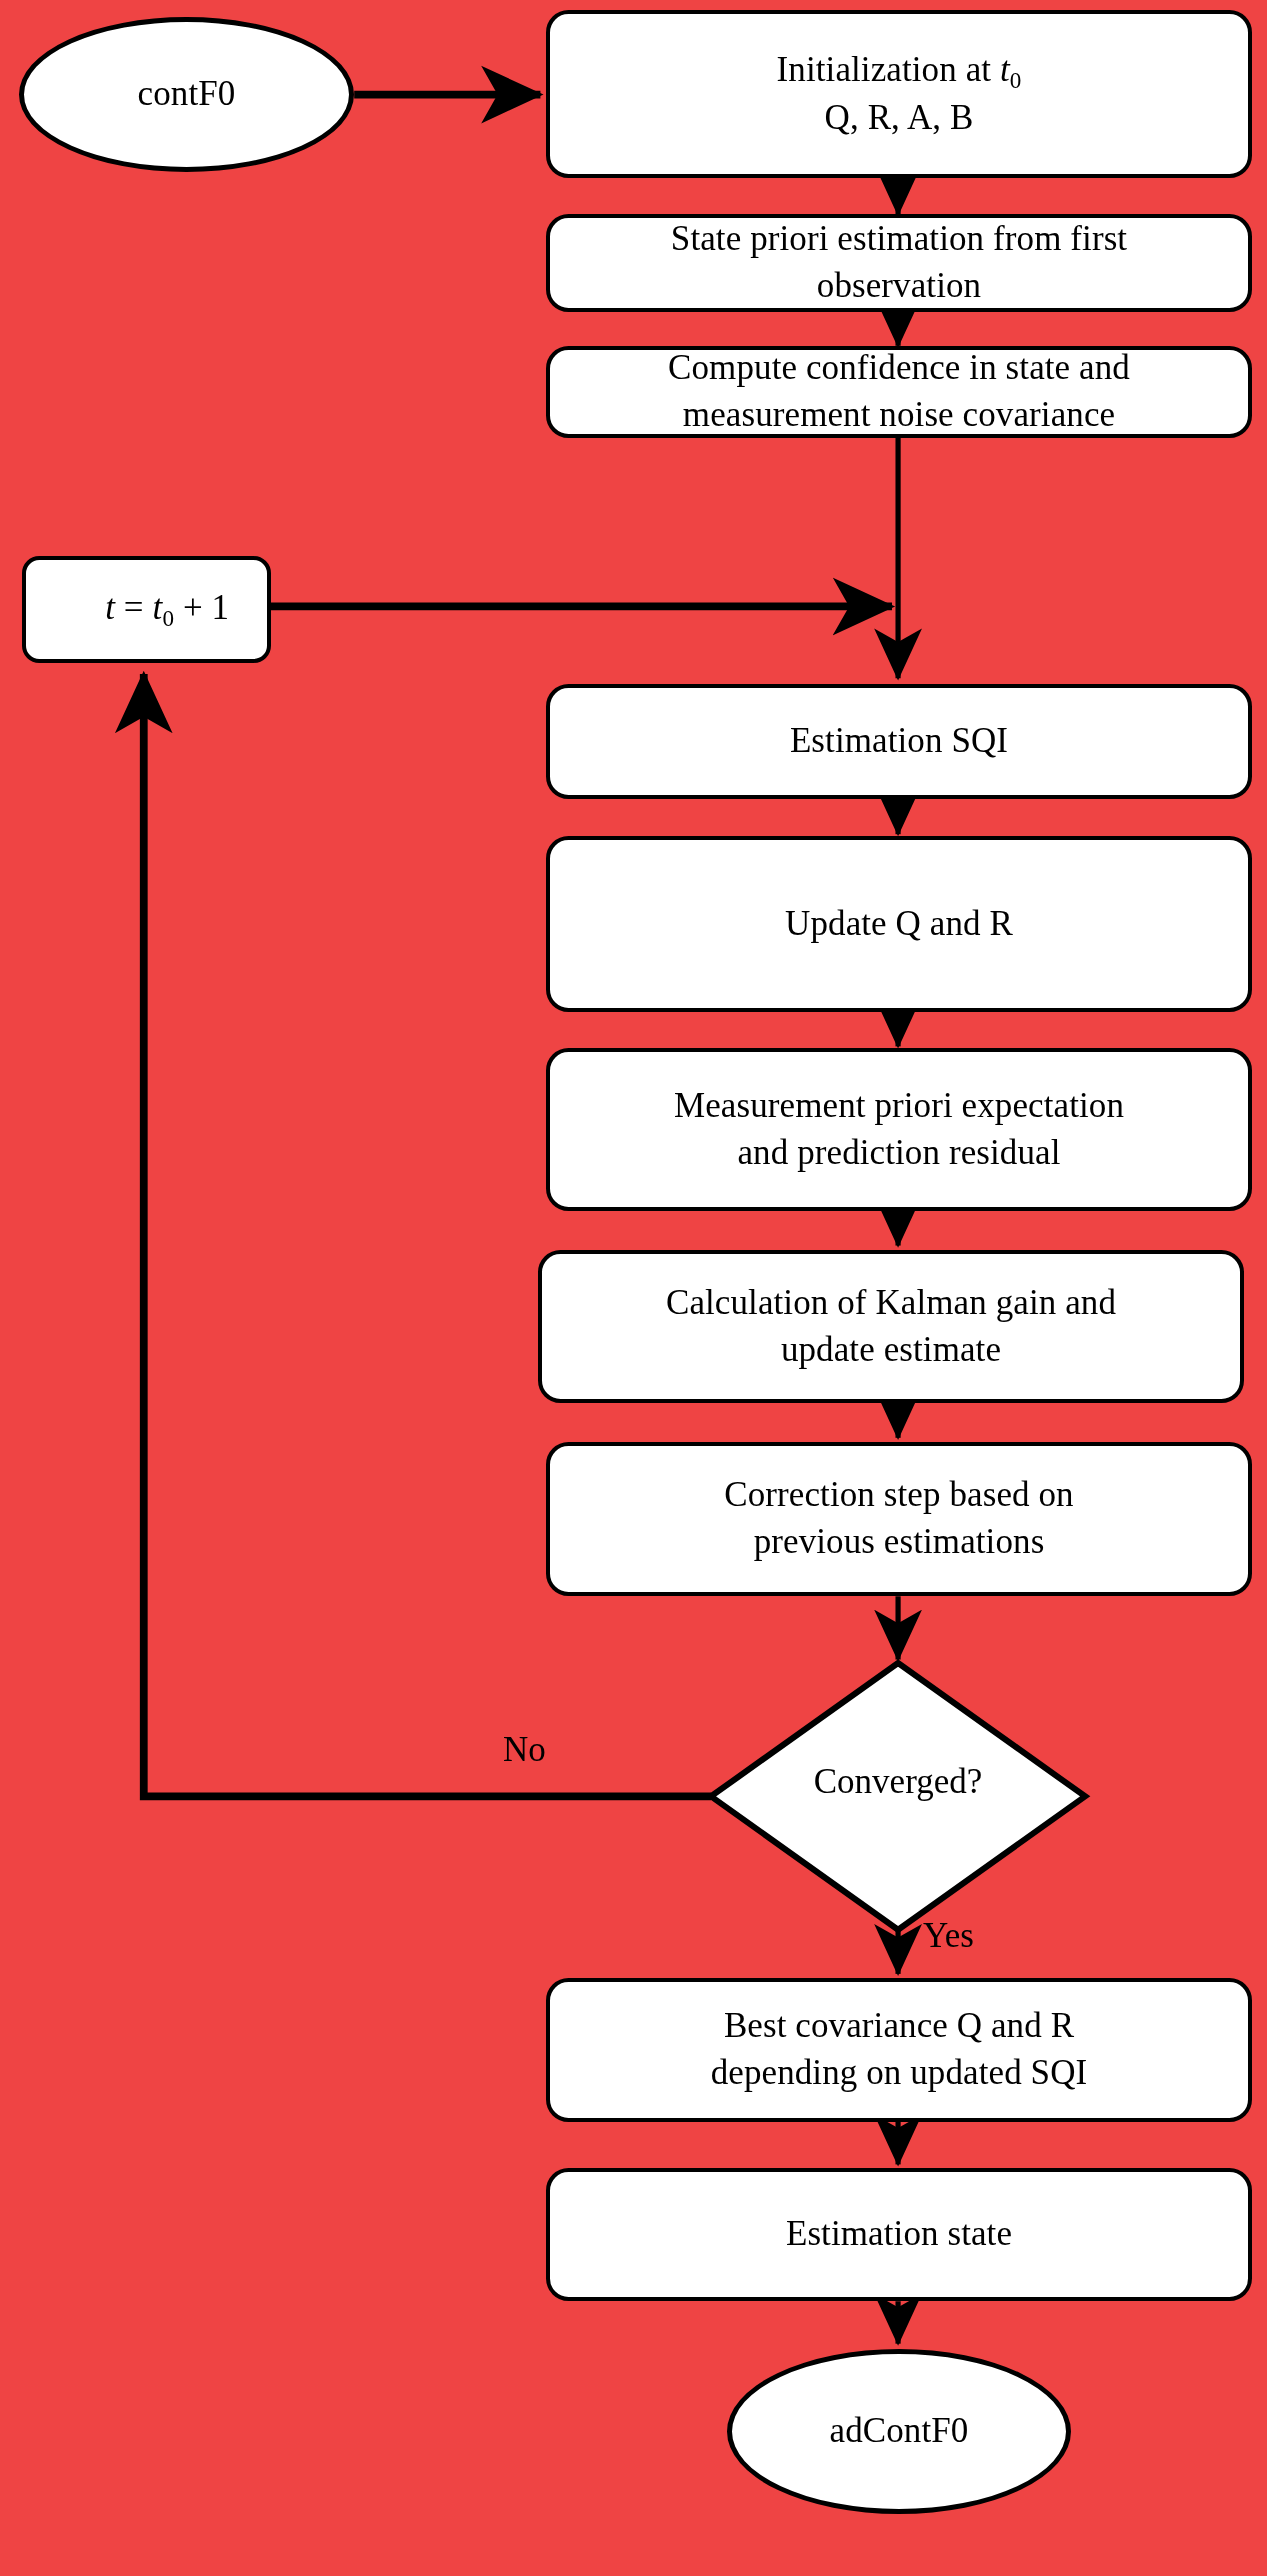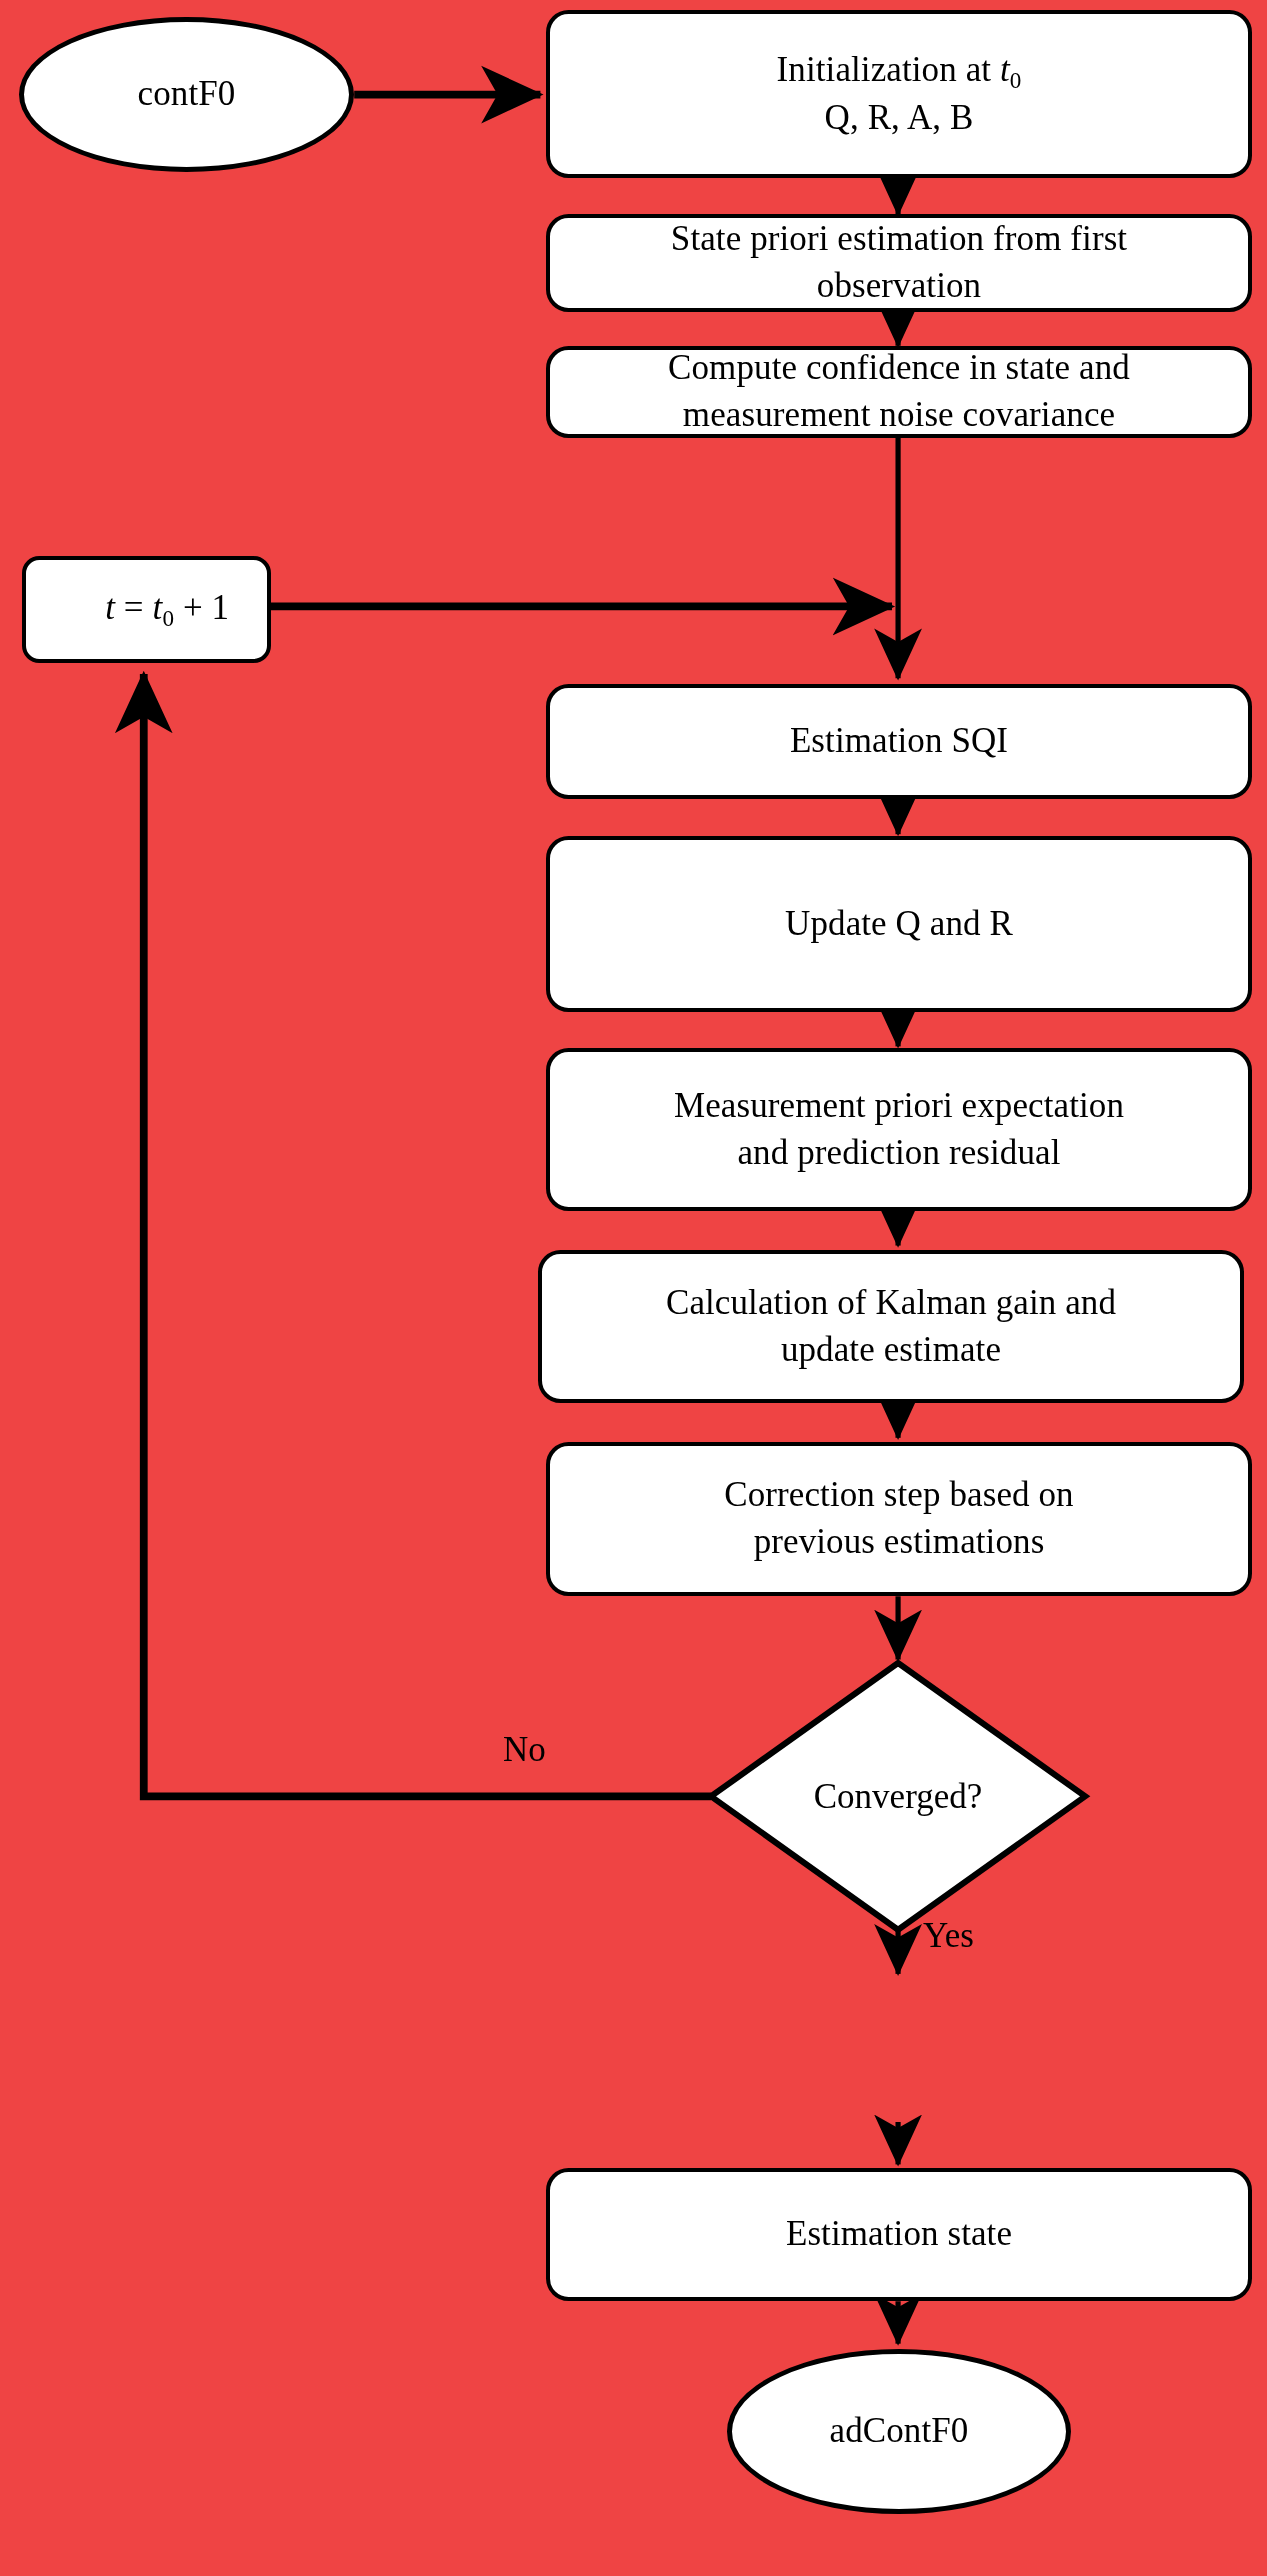--- a/index.html
+++ b/index.html
@@ -69,21 +69,21 @@
     position: absolute;
     font-size: 35px;
     color: #000;
     white-space: nowrap;
     line-height: 1;
   }
   
   .diamond-text {
     position: absolute;
     display: flex;
-    align-items: center;
+    align-items: flex-start;
     justify-content: center;
     font-size: 35px;
     color: #000;
     white-space: nowrap;
   }
 </style>
 </head>
 <body>
 
 <div id="canvas">
@@ -179,20 +179,24 @@
   </div>
 
   <div class="edge-label" style="left:503px; top:1732px;">
     <span>No</span>
   </div>
 
   <div class="edge-label" style="left:923px; top:1918px;">
     <span>Yes</span>
   </div>
 
+  <div class="node proc" style="left:546px; top:1978px; width:706px; height:144px;">
+    <span class="node-label">Best covariance Q and R
+depending on updated SQI</span>
+  </div>
 
   <div class="node proc" style="left:546px; top:2168px; width:706px; height:133px;">
     <span class="node-label">Estimation state</span>
   </div>
 
   <div class="node term" style="left:727px; top:2349px; width:344px; height:165px;">
     <span class="node-label">adContF0</span>
   </div>
 
 </div>

